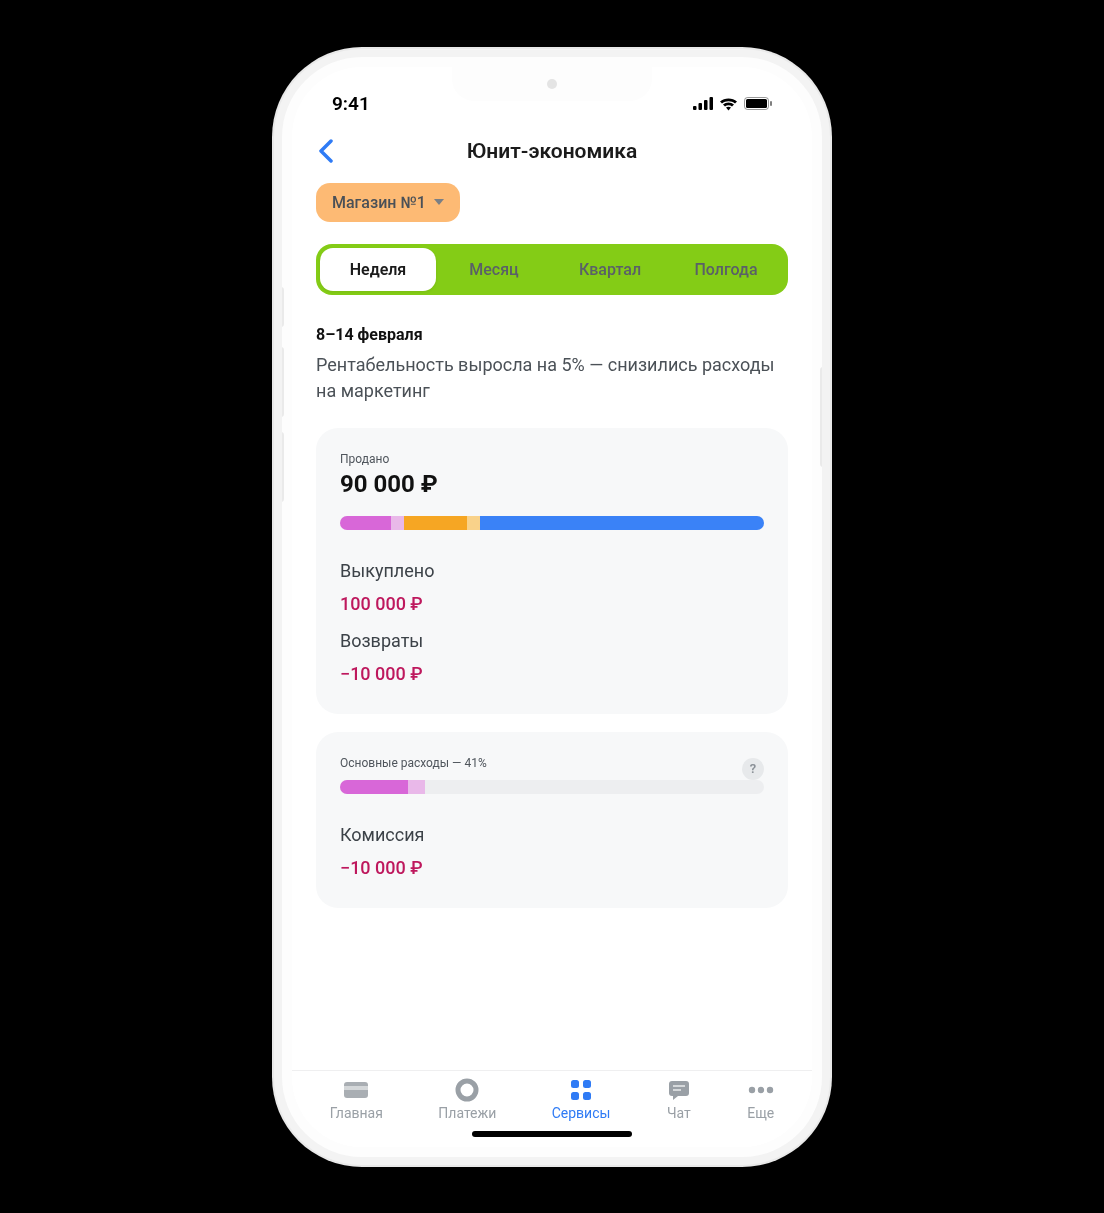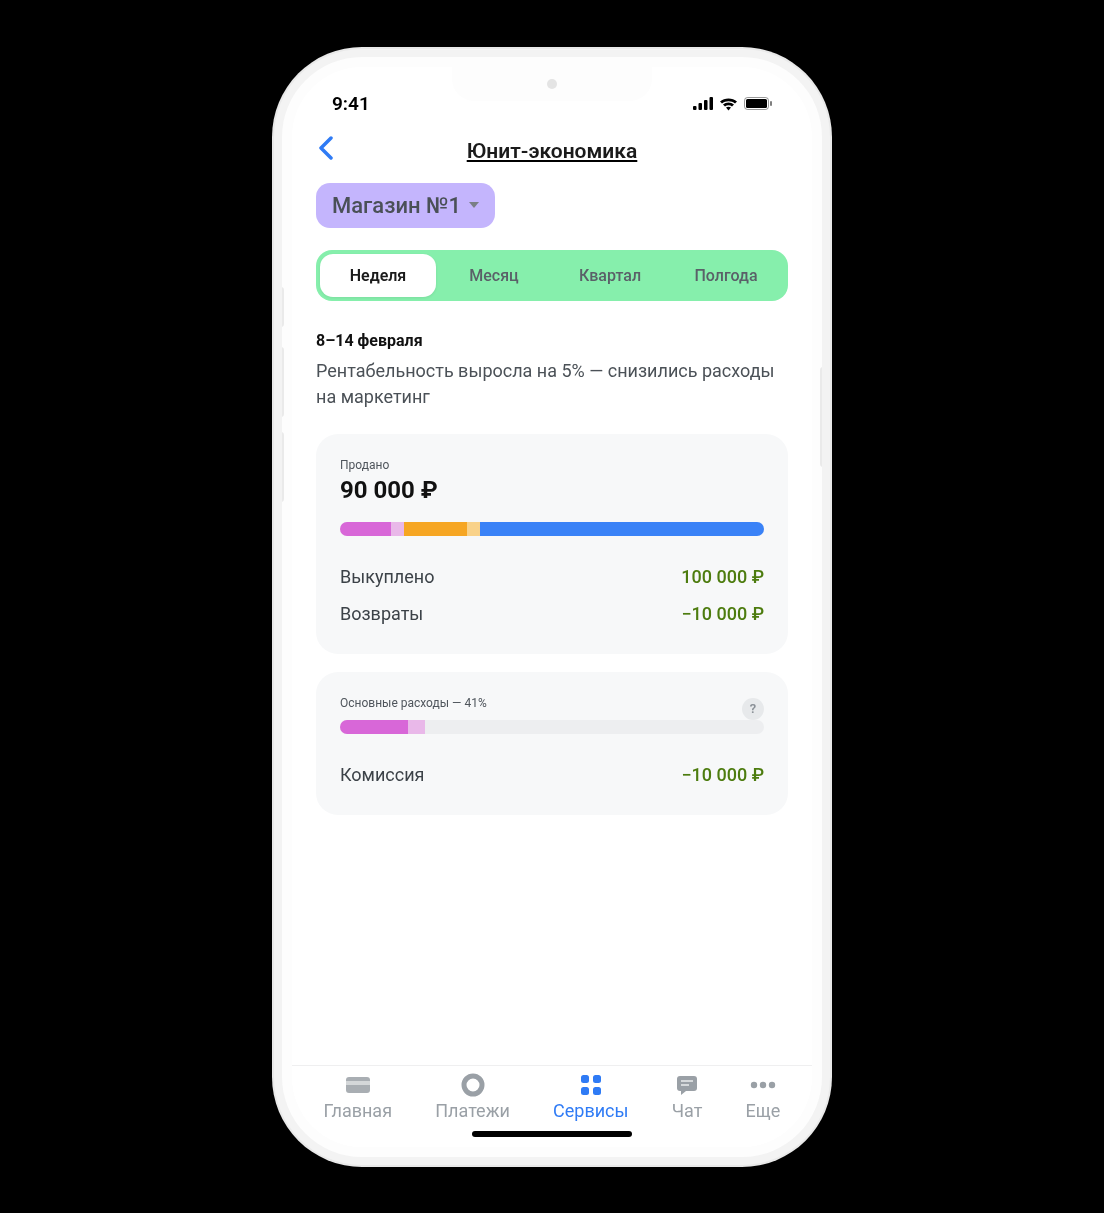--- a/index.html
+++ b/index.html
@@ -59,24 +59,22 @@
     padding: 18px 40px 0 40px;
     height: 56px;
     font-weight: 600;
     font-size: 19px;
     color:#000;
   }
   .status-right { display:flex; gap:6px; align-items:center; }
   .status-right svg{display:block}
   .nav-header {
     display: flex;
-    align-items: center;
     padding: 16px 24px 10px 24px;
     position: relative;
-    text-decoration: underline;
   }
   .back-btn {
     color: #2f7bf5;
     font-size: 28px;
     line-height: 1;
     position:absolute;
     left:26px;
   }
   .nav-title {
     flex: 1;
@@ -84,34 +82,34 @@
     font-size: 21px;
     font-weight: 600;
     color: #1b1b1b;
   }
   .filters {
     display: flex;
     gap: 12px;
     padding: 10px 24px 14px 24px;
   }
   .chip {
-    background: #c4b5fd;
+    background: #fdba74;
     border-radius: 14px;
     padding: 10px 16px;
-    font-size: 22px;
+    font-size: 16px;
     color: #4a5057;
     display:flex; align-items:center; gap:8px;
     font-weight:500;
   }
   .chip .tri{
     width:0;height:0;border-left:5px solid transparent;border-right:5px solid transparent;border-top:6px solid #7a7f85;
   }
   .segmented {
     margin: 8px 24px 0 24px;
-    background: #86efac;
+    background: #84cc16;
     border-radius: 16px;
     display: flex;
     padding: 4px;
   }
   .seg-item {
     flex: 1;
     text-align: center;
     font-size: 16px;
     padding: 12px 6px;
     color: #5a6068;
@@ -166,38 +164,39 @@
     margin-bottom: 22px;
     background:#edeef0;
   }
   .seg { height: 100%; }
   .row {
     display: flex;
     justify-content: space-between;
     font-size: 18px;
     color: #3c4248;
     padding: 8px 0;
-  }
-  .row .val { color:#4d7c0f; font-weight:500;}
+    flex-direction: column;
+  }
+  .row .val { color:#be185d; font-weight:500;margin-top:12px;}
   .card-header{display:flex;align-items:flex-start;justify-content:space-between;}
   .help{
     width:22px;height:22px;border-radius:50%;background:#e7e9eb;color:#8a9097;
     display:flex;align-items:center;justify-content:center;font-size:13px;font-weight:600;
     flex-shrink:0;margin-top:2px;
   }
   .tabbar {
     border-top: 1px solid #efeff0;
     display: flex;
     justify-content: space-around;
     padding: 8px 10px 26px 10px;
     background:#fff;
   }
   .tab {
     display:flex;flex-direction:column;align-items:center;gap:4px;
-    color:#9aa0a6;font-size:18px;
+    color:#9aa0a6;font-size:14px;
   }
   .tab.active{color:#2f7bf5;}
   .tab .ico{width:26px;height:22px;display:flex;align-items:center;justify-content:center;color:inherit;}
   .home-indicator{
     position:absolute;bottom:10px;left:50%;transform:translateX(-50%);
     width:160px;height:6px;background:#000;border-radius:4px;
   }
   .side-btn{position:absolute;background:#eaeaea;border-radius:4px;}
   .sb-left1{left:-4px;top:230px;width:6px;height:40px;}
   .sb-left2{left:-4px;top:290px;width:6px;height:70px;}

